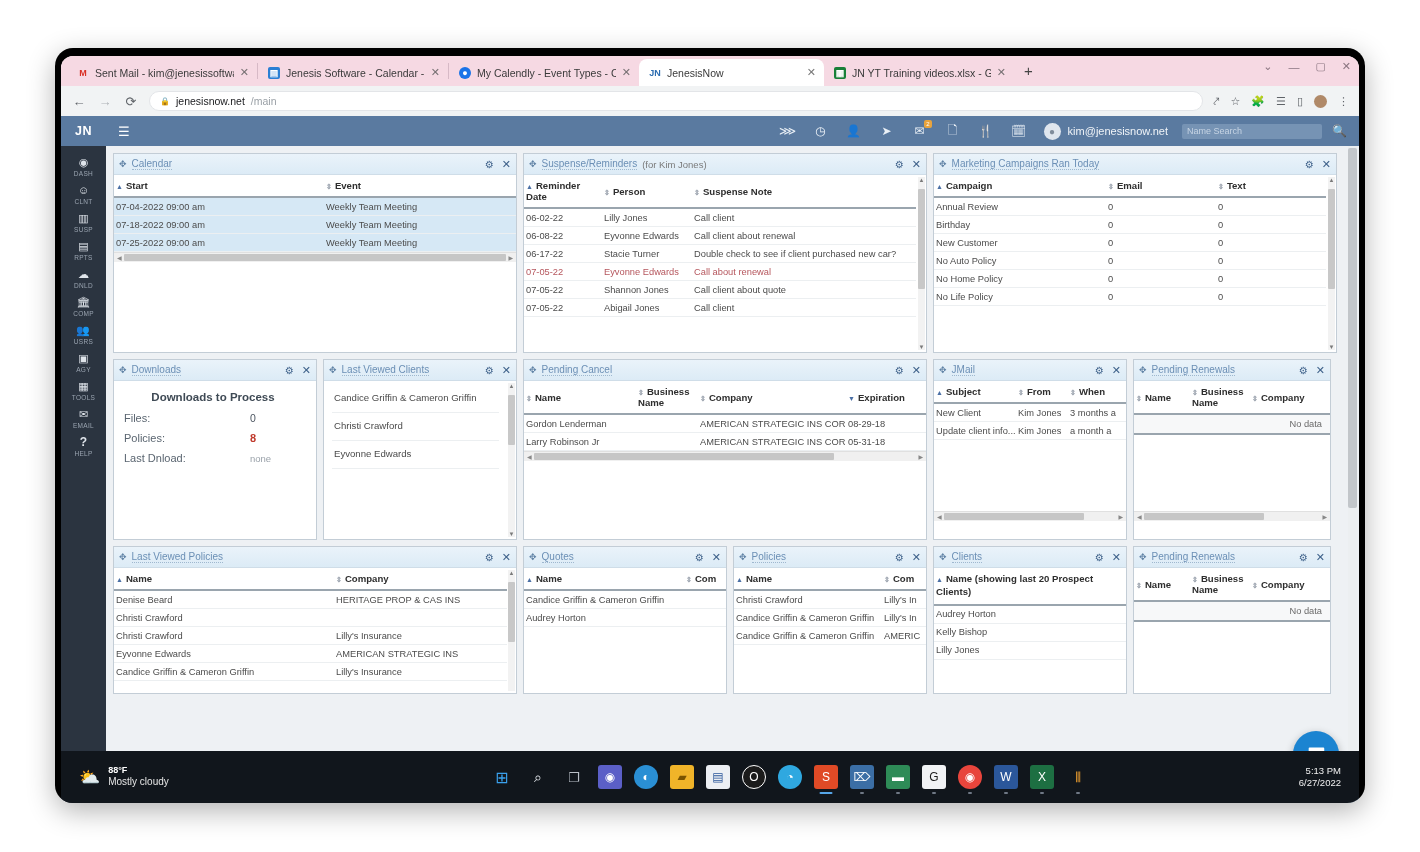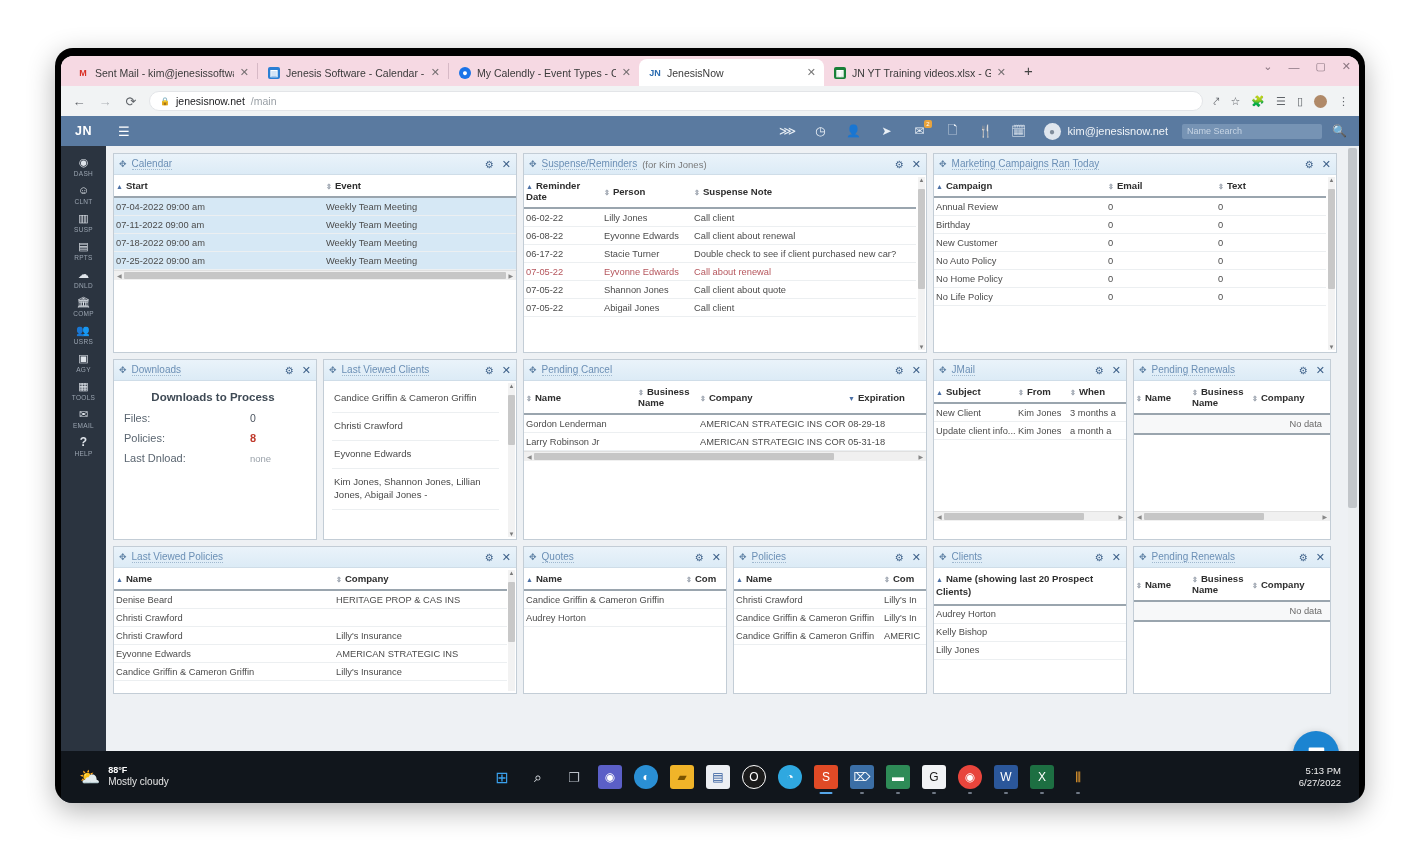--- a/index.html
+++ b/index.html
@@ -297,24 +297,20 @@
                 <tbody>
                       <tr>
                   <th style="width:210px;"><span class="sorter asc">▲</span><span>Start</span></th>
                   <th><span class="sorter">⇳</span><span>Event</span></th>
                 </tr>
                 <tr class="sel">
                         <td>07-04-2022 09:00 am</td>
                         <td>Weekly Team Meeting</td>
                       </tr>
                 <tr class="sel">
-                        <td>07-11-2022 09:00 am</td>
-                        <td>Weekly Team Meeting</td>
-                      </tr>
-                <tr class="sel">
                         <td>07-18-2022 09:00 am</td>
                         <td>Weekly Team Meeting</td>
                       </tr>
                 <tr class="sel">
                         <td>07-25-2022 09:00 am</td>
                         <td>Weekly Team Meeting</td>
                       </tr>
               </tbody>
                   </table>
               <div class="hscroll">
@@ -469,21 +465,20 @@
               <span class="wt">Last Viewed Clients</span>
               <span class="sp"></span>
               <span class="gear">⚙</span>
               <span class="x">✕</span>
             </div>
             <div class="wb">
               <div class="slist" style="width:calc(100% - 9px);">
                 <div class="li">Candice Griffin &amp; Cameron Griffin</div>
                 <div class="li">Christi Crawford</div>
                 <div class="li">Eyvonne Edwards</div>
-                <div class="li">Kim Jones, Shannon Jones, Lillian Jones, Abigail Jones -</div>
               </div>
               <div class="vscroll">
                 <div class="va" style="top:0;">▲</div>
                 <div class="vthumb" style="top:12px;height:50px;"></div>
                 <div class="va" style="bottom:0;">▼</div>
               </div>
             </div>
           </div>
 
           <div class="widget" style="width:404px;height:181px;">

